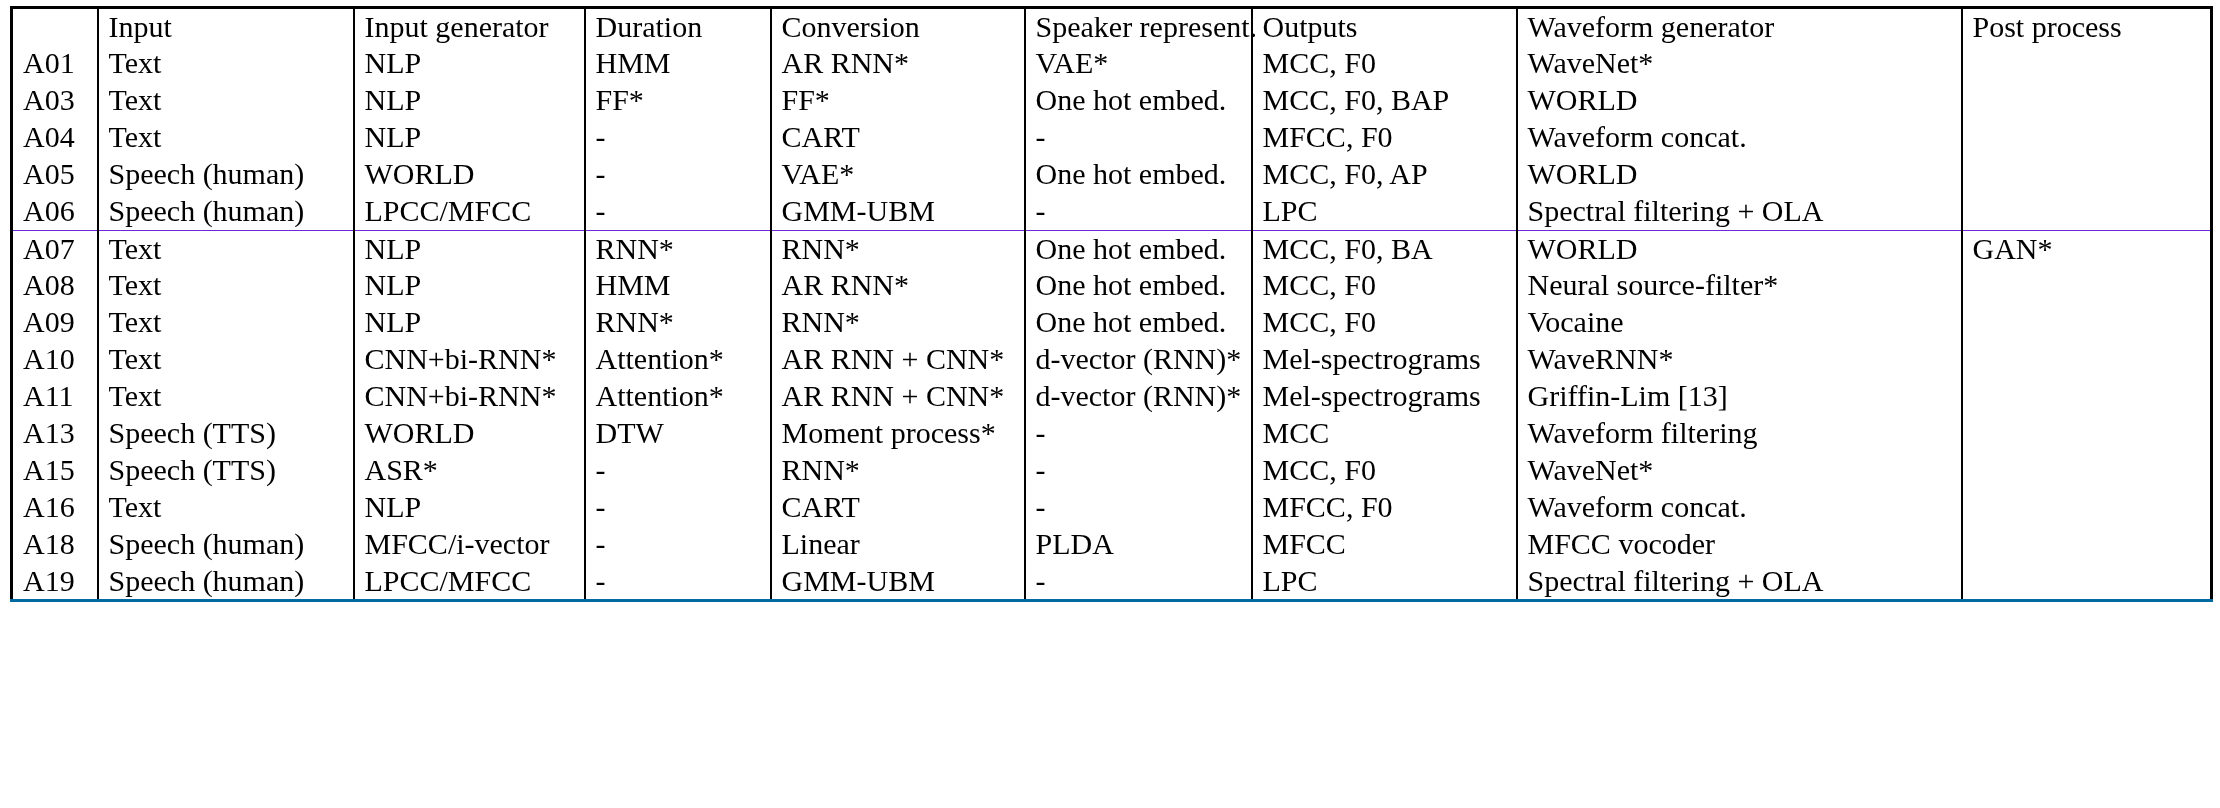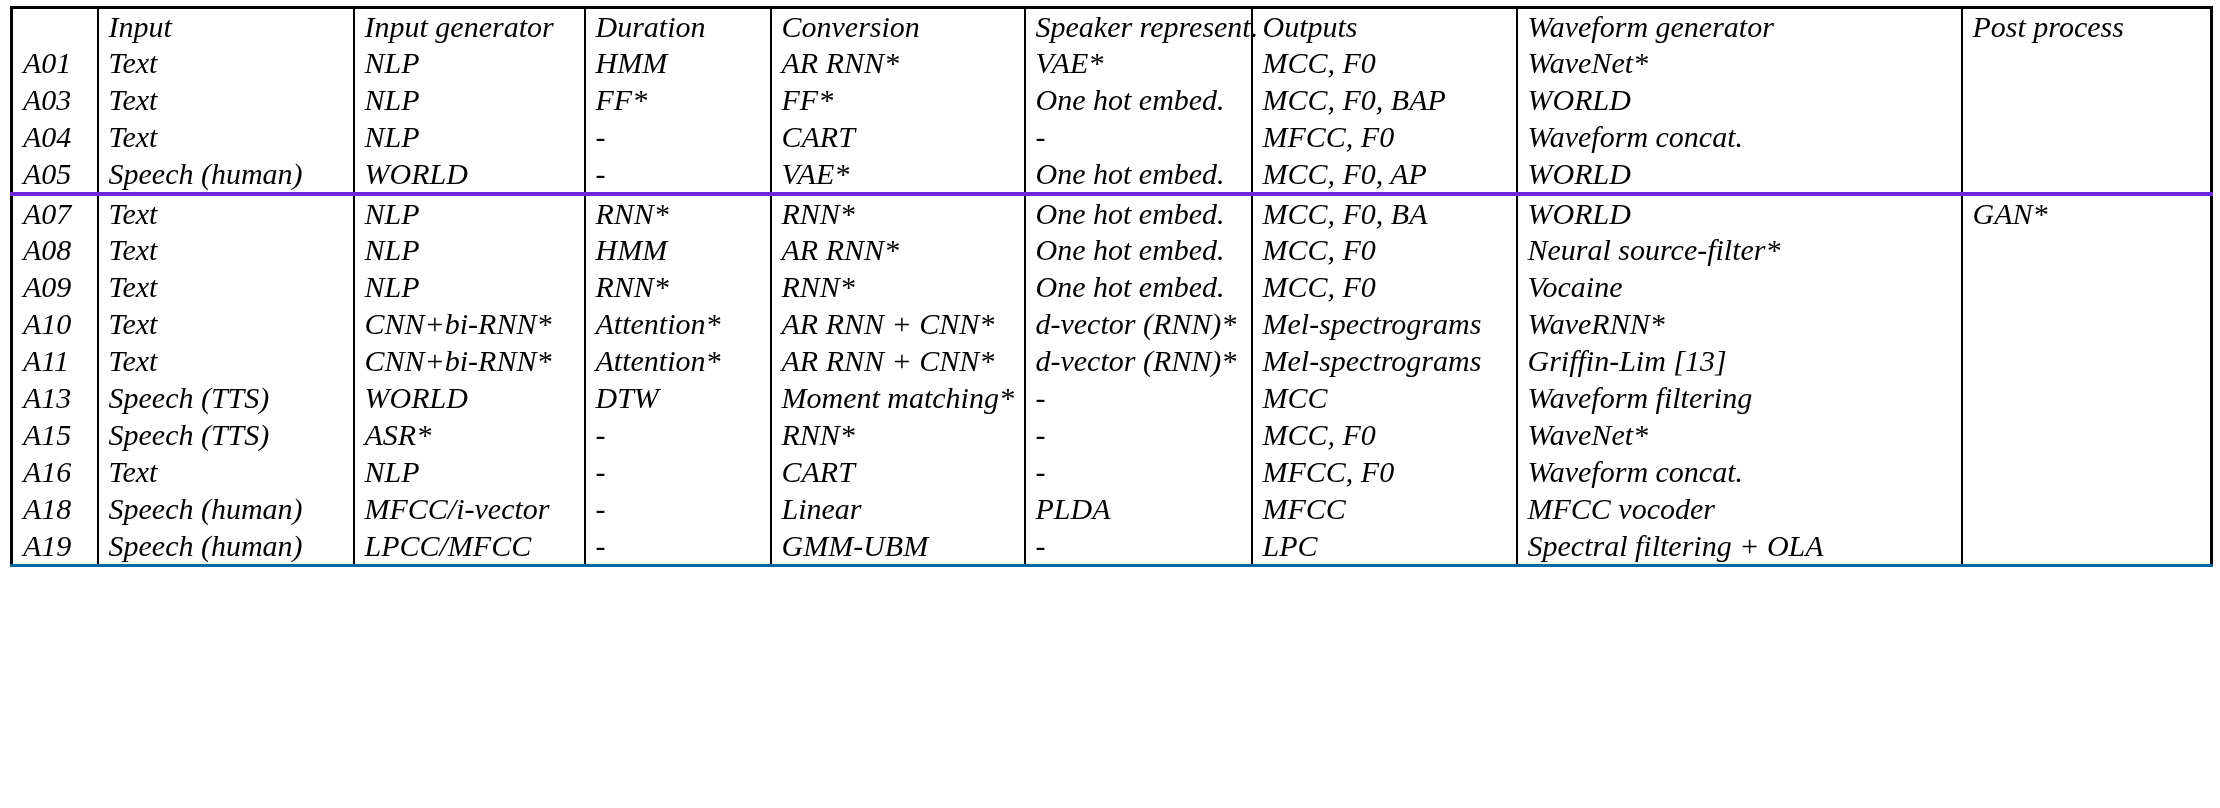--- a/index.html
+++ b/index.html
@@ -22,21 +22,20 @@
     top: 6px;
     width: 2200px;
   }
 
   table.systems-table {
     border-collapse: collapse;
     table-layout: fixed;
     width: 2200px;
     font-size: 30px;
     line-height: 1.0;
-    font-style: italic;
   }
 
   table.systems-table col.c0 { width: 86px; }
   table.systems-table col.c1 { width: 256px; }
   table.systems-table col.c2 { width: 231px; }
   table.systems-table col.c3 { width: 186px; }
   table.systems-table col.c4 { width: 254px; }
   table.systems-table col.c5 { width: 227px; }
   table.systems-table col.c6 { width: 265px; }
   table.systems-table col.c7 { width: 445px; }
@@ -61,21 +60,21 @@
   
   table.systems-table th:first-child,
   table.systems-table td:first-child { border-left: 3px solid #000; }
   table.systems-table th:last-child,
   table.systems-table td:last-child { border-right: 3px solid #000; }
 
   
   tr.rule-top th { border-top: 3px solid #000; }
   thead tr th { border-bottom: 3px solid #000; }
 
-  tr.group-start td { border-top: 4px solid #6d28d9; margin-top: 42px; }
+  tr.group-start td { border-top: 1px solid #6d28d9; margin-top: 42px; }
   tr.last-row td { border-bottom: 3px solid #0369a1; }
 
   td.id-cell { text-align: center; padding-left: 0; padding-right: 0; }
 </style>
 </head>
 <body>
 
 <div id="table-wrap">
   <table class="systems-table">
     <colgroup>
@@ -140,20 +139,31 @@
           <td class="id-cell">A05</td>
           <td>Speech (human)</td>
           <td>WORLD</td>
           <td>-</td>
           <td>VAE*</td>
           <td>One hot embed.</td>
           <td>MCC, F0, AP</td>
           <td>WORLD</td>
           <td></td>
         </tr>
+        <tr>
+          <td class="id-cell">A06</td>
+          <td>Speech (human)</td>
+          <td>LPCC/MFCC</td>
+          <td>-</td>
+          <td>GMM-UBM</td>
+          <td>-</td>
+          <td>LPC</td>
+          <td>Spectral filtering + OLA</td>
+          <td></td>
+        </tr>
         <tr class="group-start">
           <td class="id-cell">A07</td>
           <td>Text</td>
           <td>NLP</td>
           <td>RNN*</td>
           <td>RNN*</td>
           <td>One hot embed.</td>
           <td>MCC, F0, BA</td>
           <td>WORLD</td>
           <td>GAN*</td>
@@ -200,21 +210,21 @@
           <td>d-vector (RNN)*</td>
           <td>Mel-spectrograms</td>
           <td>Griffin-Lim [13]</td>
           <td></td>
         </tr>
         <tr>
           <td class="id-cell">A13</td>
           <td>Speech (TTS)</td>
           <td>WORLD</td>
           <td>DTW</td>
-          <td>Moment matching*</td>
+          <td>Moment process*</td>
           <td>-</td>
           <td>MCC</td>
           <td>Waveform filtering</td>
           <td></td>
         </tr>
         <tr>
           <td class="id-cell">A15</td>
           <td>Speech (TTS)</td>
           <td>ASR*</td>
           <td>-</td>

